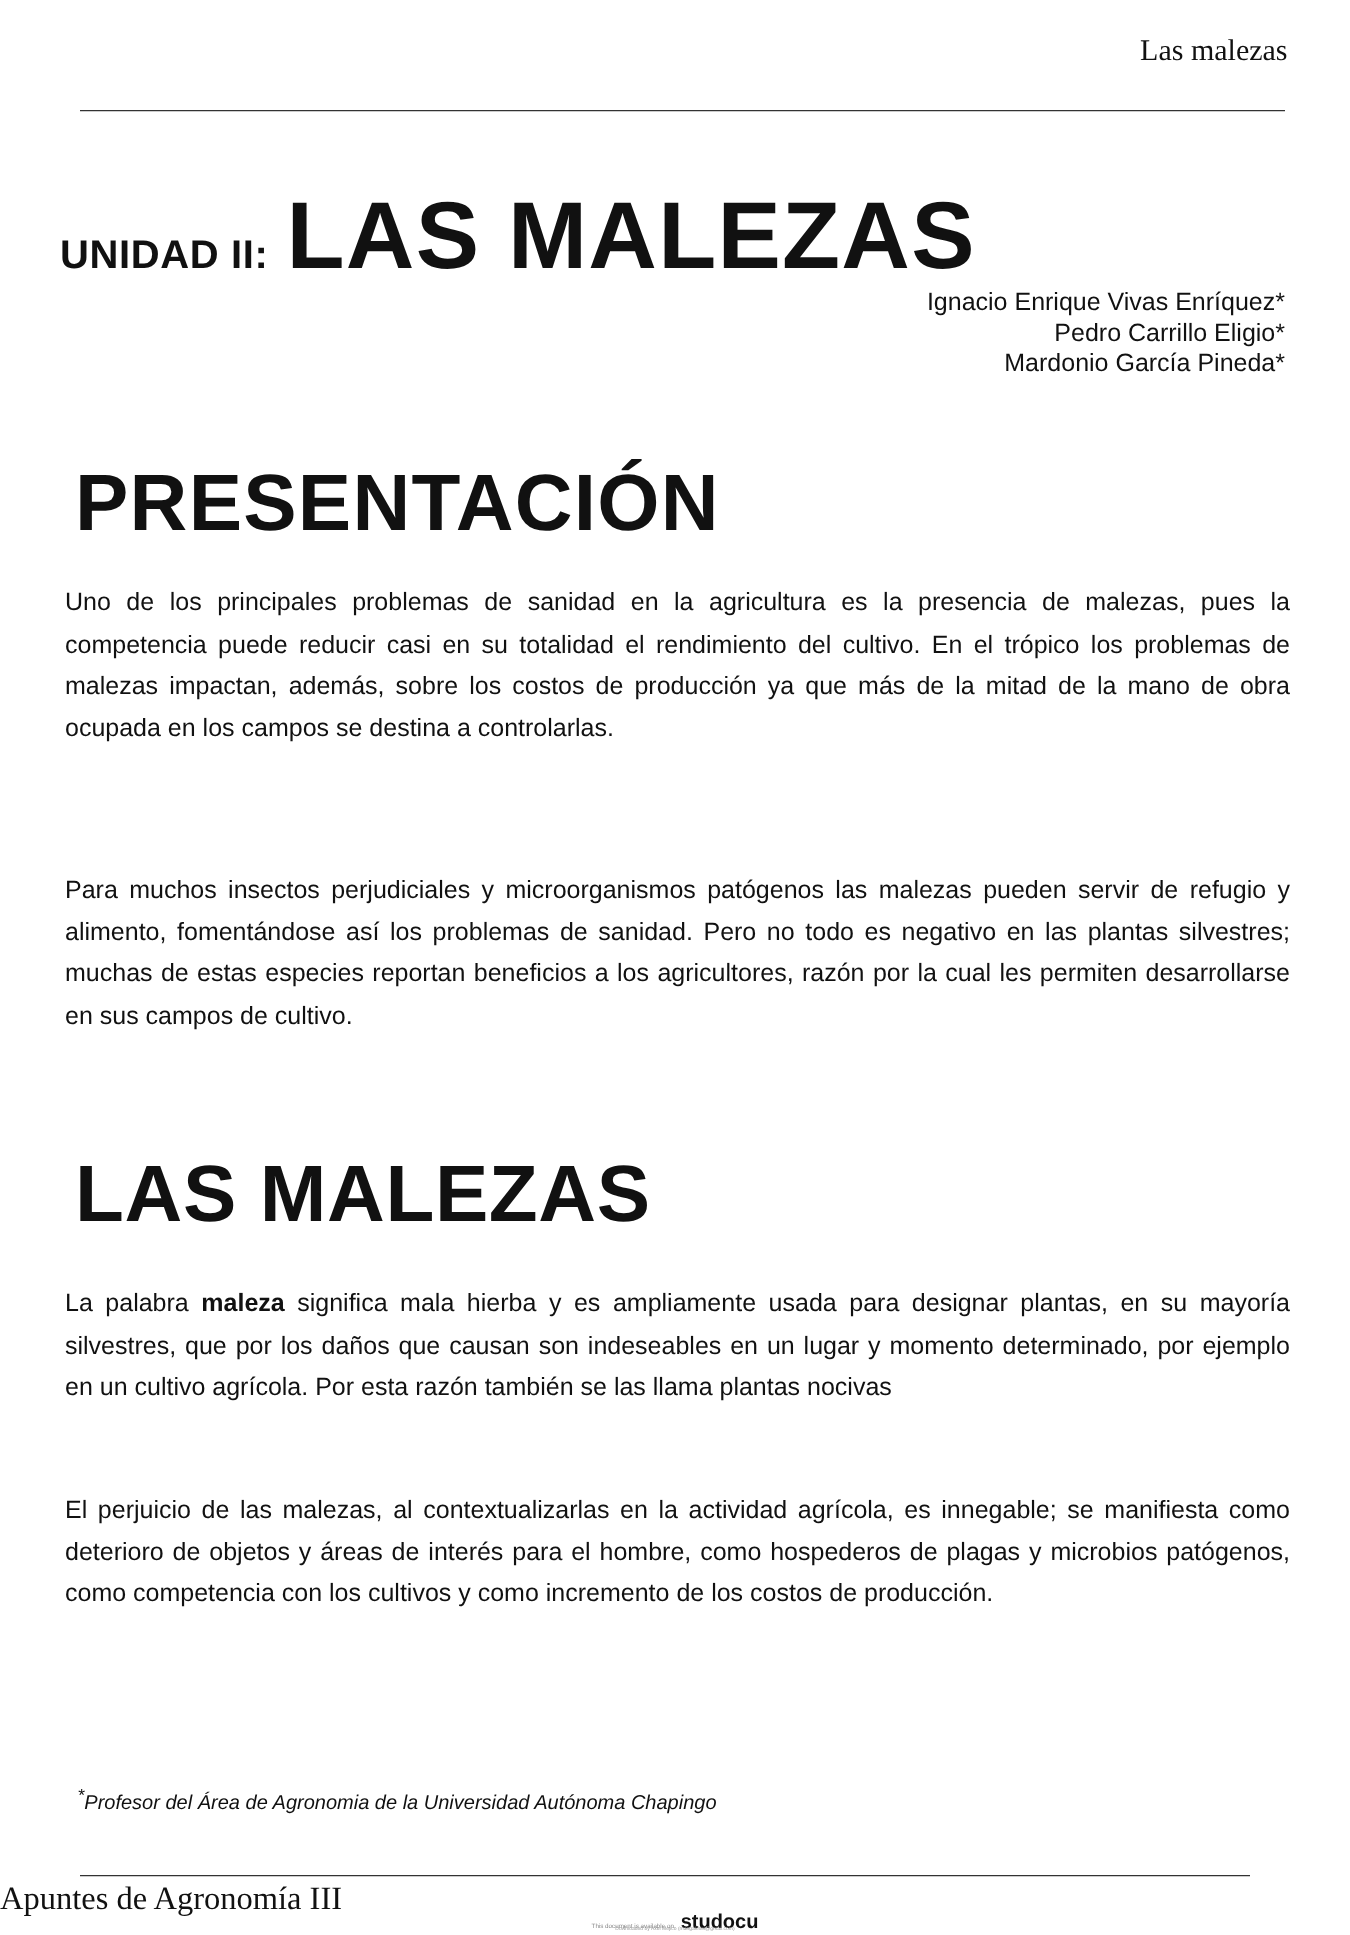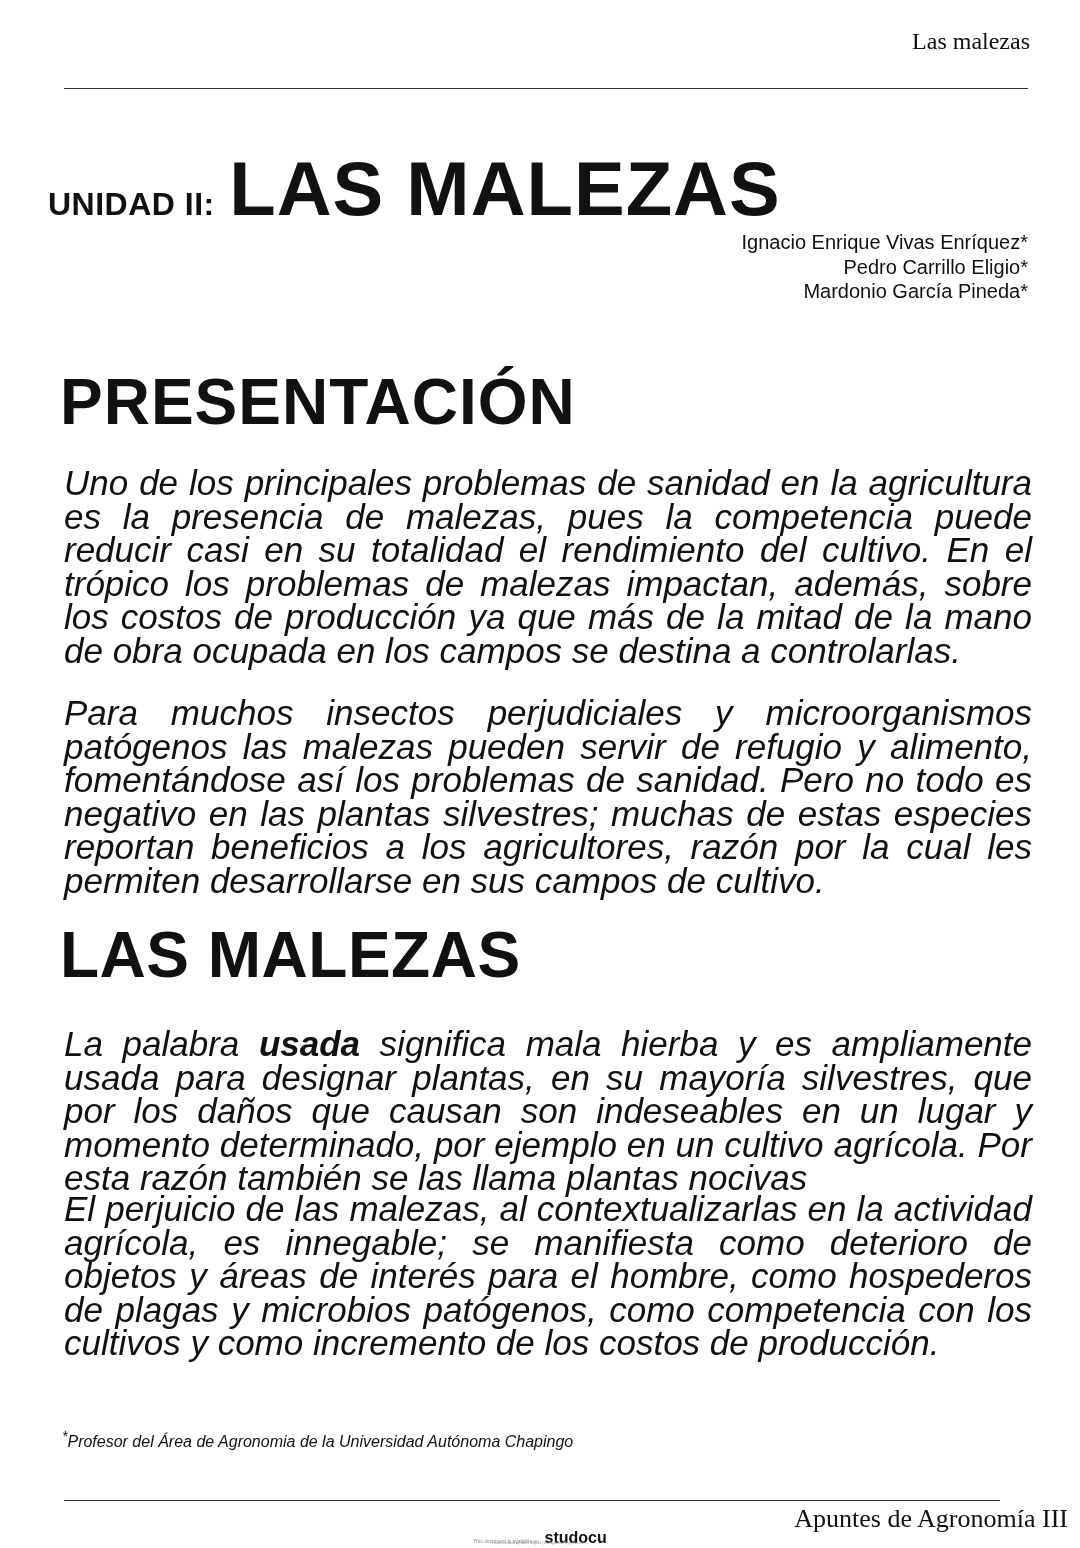--- a/index.html
+++ b/index.html
@@ -15,30 +15,30 @@
   #unit-heading { position: absolute; left: 48px; top: 108px; white-space: nowrap; margin-top: 37px; }
   #unit-label { font-size: 32px; font-weight: bold; letter-spacing: 0.5px; vertical-align: baseline; }
   #unit-title { font-size: 76px; font-weight: bold; letter-spacing: 1px; margin-left: 10px; }
 
   #authors { position: absolute; right: 52px; top: 230px; text-align: right; font-size: 20px; line-height: 24.5px; }
 
   h2 { margin: 0; font-weight: bold; position: absolute; left: 60px; }
   #presentacion-heading { top: 355px; font-size: 64px; letter-spacing: 1px; margin-top: 10px; }
   #malezas-heading { top: 918px; font-size: 64px; letter-spacing: 0.5px; }
 
-  .para { position: absolute; left: 64px; right: 48px; font-size: 35px; line-height: 33.5px; text-align: justify; margin: 0; font-style: italic; }
+  .para { position: absolute; left: 52px; right: 48px; font-size: 20px; line-height: 33.5px; text-align: justify; margin: 0; }
   #p1 { top: 466px; }
   #p2 { top: 668px; margin-top: 28px; }
   #p3 { top: 1027px; }
   #p4 { top: 1192px; }
 
   #footnote { position: absolute; left: 62px; top: 1428px; font-size: 16px; font-style: italic; }
   #footnote sup { font-size: 14px; }
 
-  #footer-title { position: absolute; left: 0; right: 12px; top: 1504px; text-align: right; font-size: 26px; }
+  #footer-title { position: absolute; left: 0; right: 0; top: 1504px; text-align: left; font-size: 26px; }
   #studocu-line { position: absolute; left: 0; right: 0; top: 1529px; text-align: center; font-size: 5px; color: #888; }
   #studocu-logo { font-size: 16px; font-weight: bold; color: #111; margin-left: 4px; }
   #studocu-download { position: absolute; left: 0; right: 0; top: 1540px; text-align: center; font-size: 4px; color: #999; }
 </style>
 </head>
 <body>
 
 <div id="running-head" class="serif">Las malezas</div>
 <div id="top-rule" class="rule"></div>
 
@@ -51,21 +51,21 @@
   <div>Ignacio Enrique Vivas Enríquez*</div>
   <div>Pedro Carrillo Eligio*</div>
   <div>Mardonio García Pineda*</div>
 </div>
 
 <h2 id="presentacion-heading" class="sans">PRESENTACIÓN</h2>
 <p id="p1" class="para sans">Uno de los principales problemas de sanidad en la agricultura es la presencia de malezas, pues la competencia puede reducir casi en su totalidad el rendimiento del cultivo. En el trópico los problemas de malezas impactan, además, sobre los costos de producción ya que más de la mitad de la mano de obra ocupada en los campos se destina a controlarlas.</p>
 <p id="p2" class="para sans">Para muchos insectos perjudiciales y microorganismos patógenos las malezas pueden servir de refugio y alimento, fomentándose así los problemas de sanidad. Pero no todo es negativo en las plantas silvestres; muchas de estas especies reportan beneficios a los agricultores, razón por la cual les permiten desarrollarse en sus campos de cultivo.</p>
 
 <h2 id="malezas-heading" class="sans">LAS MALEZAS</h2>
-<p id="p3" class="para sans"><span>La palabra </span><b>usada</b><span> significa mala hierba y es ampliamente usada para designar plantas, en su mayoría silvestres, que por los daños que causan son indeseables en un lugar y momento determinado, por ejemplo en un cultivo agrícola. Por esta razón también se las llama plantas nocivas</span></p>
+<p id="p3" class="para sans"><span>La palabra </span><b>maleza</b><span> significa mala hierba y es ampliamente usada para designar plantas, en su mayoría silvestres, que por los daños que causan son indeseables en un lugar y momento determinado, por ejemplo en un cultivo agrícola. Por esta razón también se las llama plantas nocivas</span></p>
 <p id="p4" class="para sans">El perjuicio de las malezas, al contextualizarlas en la actividad agrícola, es innegable; se manifiesta como deterioro de objetos y áreas de interés para el hombre, como hospederos de plagas y microbios patógenos, como competencia con los cultivos y como incremento de los costos de producción.</p>
 
 <div id="footnote" class="sans">
   <sup>*</sup><span>Profesor del Área de Agronomia de la Universidad Autónoma Chapingo</span>
 </div>
 
 <div id="bottom-rule" class="rule"></div>
 <div id="footer-title" class="serif">Apuntes de Agronomía III</div>
 <div id="studocu-line" class="sans">
   <span>This document is available on</span>

